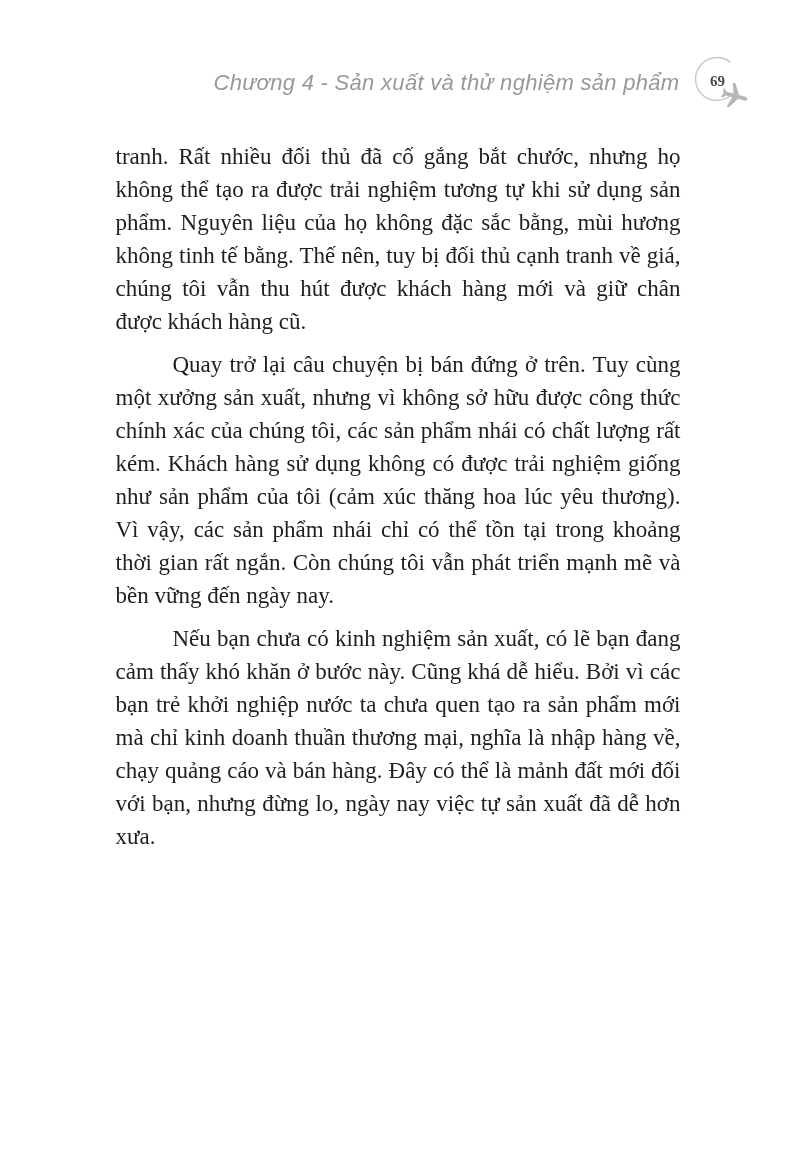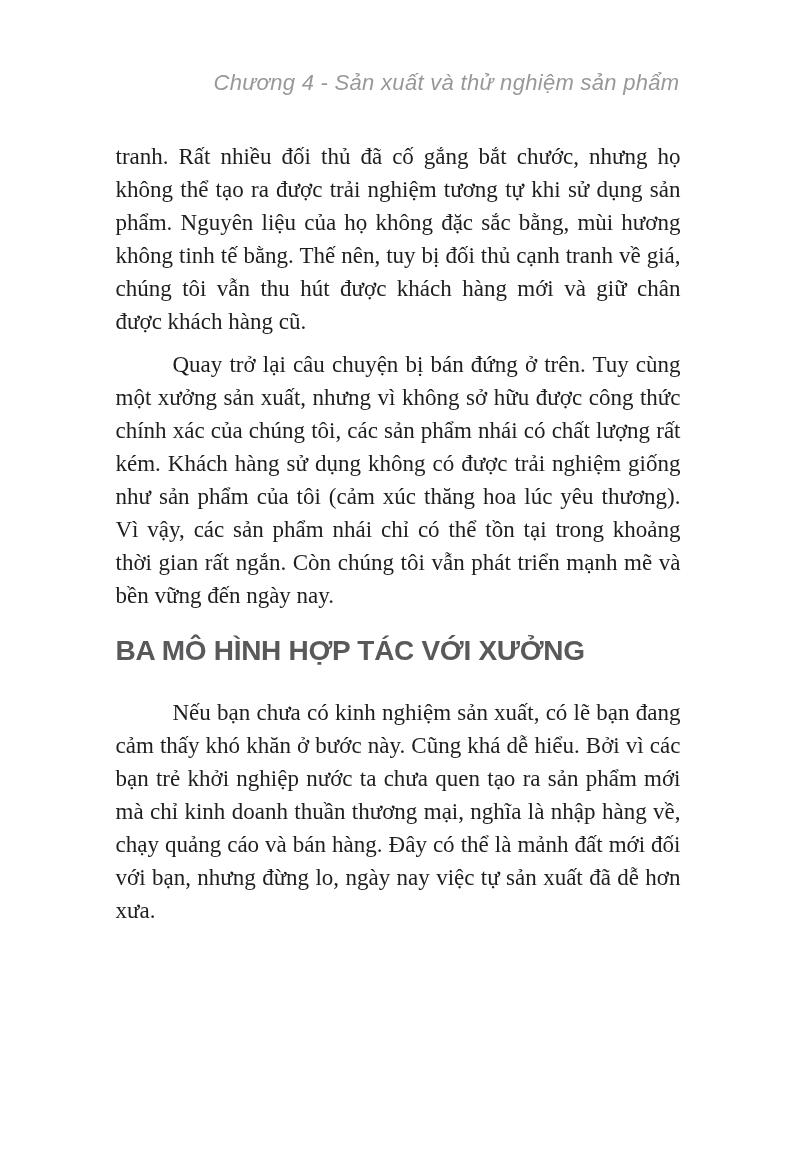--- a/index.html
+++ b/index.html
@@ -60,24 +60,35 @@
   }
 </style>
 </head>
 <body>
 
 <div class="page">
 
   <header class="running-head">
     <span class="chapter-title">Chương 4 - Sản xuất và thử nghiệm sản phẩm</span>
 
+    <span class="page-badge">
+      <svg width="68" height="64" viewBox="0 0 68 64">
+
+        <circle cx="25" cy="25" r="21.5" fill="none" stroke="#c8c8c8" stroke-width="1.4" pathLength="100" stroke-dasharray="72 28" stroke-dashoffset="86"></circle>
+
+        <text x="18" y="31.5" font-family="Liberation Serif, serif" font-size="15" font-weight="bold" fill="#4a4a4a">69</text>
+
+        <g transform="translate(27,27) scale(1.3) rotate(105 12 12)">
+          <path fill="#b6b6b6" d="M21,16v-2l-8-5V3.5C13,2.67,12.33,2,11.5,2S10,2.67,10,3.5V9l-8,5v2l8-2.5V19l-2,1.5V22l3.5-1l3.5,1v-1.5L13,19v-5.5L21,16z"></path>
+        </g>
+      </svg>
+    </span>
   </header>
 
   <main class="body-text">
     <p>tranh. Rất nhiều đối thủ đã cố gắng bắt chước, nhưng họ không thể tạo ra được trải nghiệm tương tự khi sử dụng sản phẩm. Nguyên liệu của họ không đặc sắc bằng, mùi hương không tinh tế bằng. Thế nên, tuy bị đối thủ cạnh tranh về giá, chúng tôi vẫn thu hút được khách hàng mới và giữ chân được khách hàng cũ.</p>
     <p class="indent">Quay trở lại câu chuyện bị bán đứng ở trên. Tuy cùng một xưởng sản xuất, nhưng vì không sở hữu được công thức chính xác của chúng tôi, các sản phẩm nhái có chất lượng rất kém. Khách hàng sử dụng không có được trải nghiệm giống như sản phẩm của tôi (cảm xúc thăng hoa lúc yêu thương). Vì vậy, các sản phẩm nhái chỉ có thể tồn tại trong khoảng thời gian rất ngắn. Còn chúng tôi vẫn phát triển mạnh mẽ và bền vững đến ngày nay.</p>
 
-    <h2 class="section-heading">BA MÔ HÌNH HỢP TÁC VỚI XƯỞNG</h2>
 
     <p class="indent">Nếu bạn chưa có kinh nghiệm sản xuất, có lẽ bạn đang cảm thấy khó khăn ở bước này. Cũng khá dễ hiểu. Bởi vì các bạn trẻ khởi nghiệp nước ta chưa quen tạo ra sản phẩm mới mà chỉ kinh doanh thuần thương mại, nghĩa là nhập hàng về, chạy quảng cáo và bán hàng. Đây có thể là mảnh đất mới đối với bạn, nhưng đừng lo, ngày nay việc tự sản xuất đã dễ hơn xưa.</p>
   </main>
 
 </div>
 
 </body></html>

